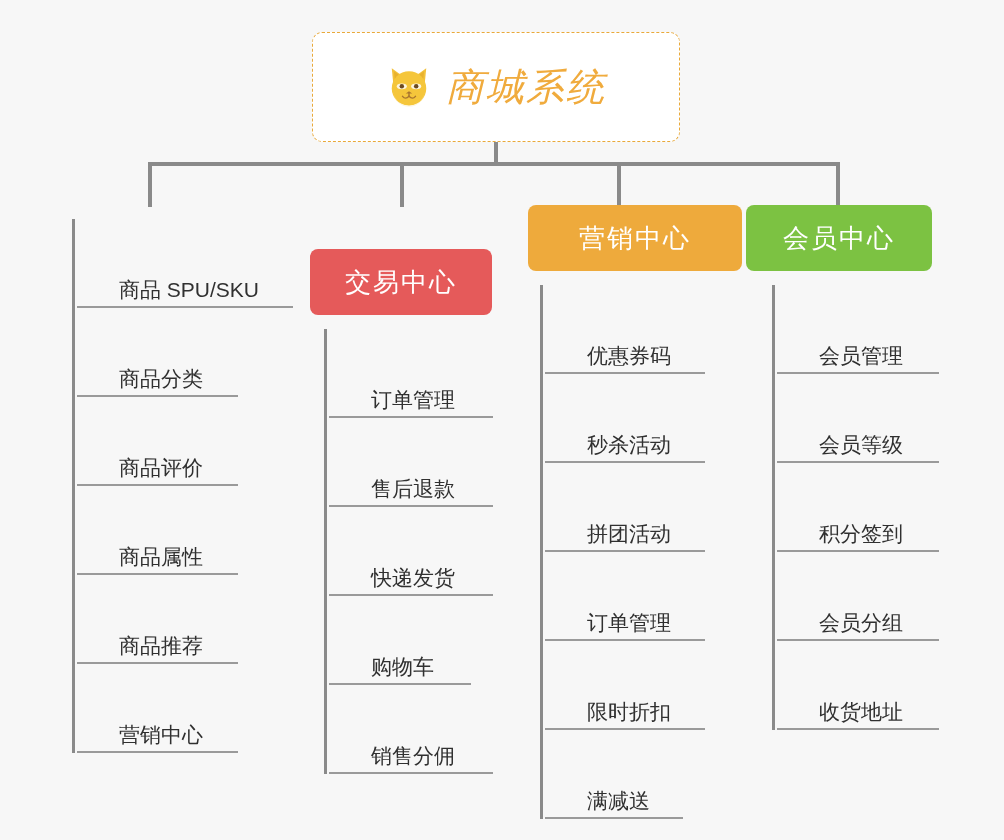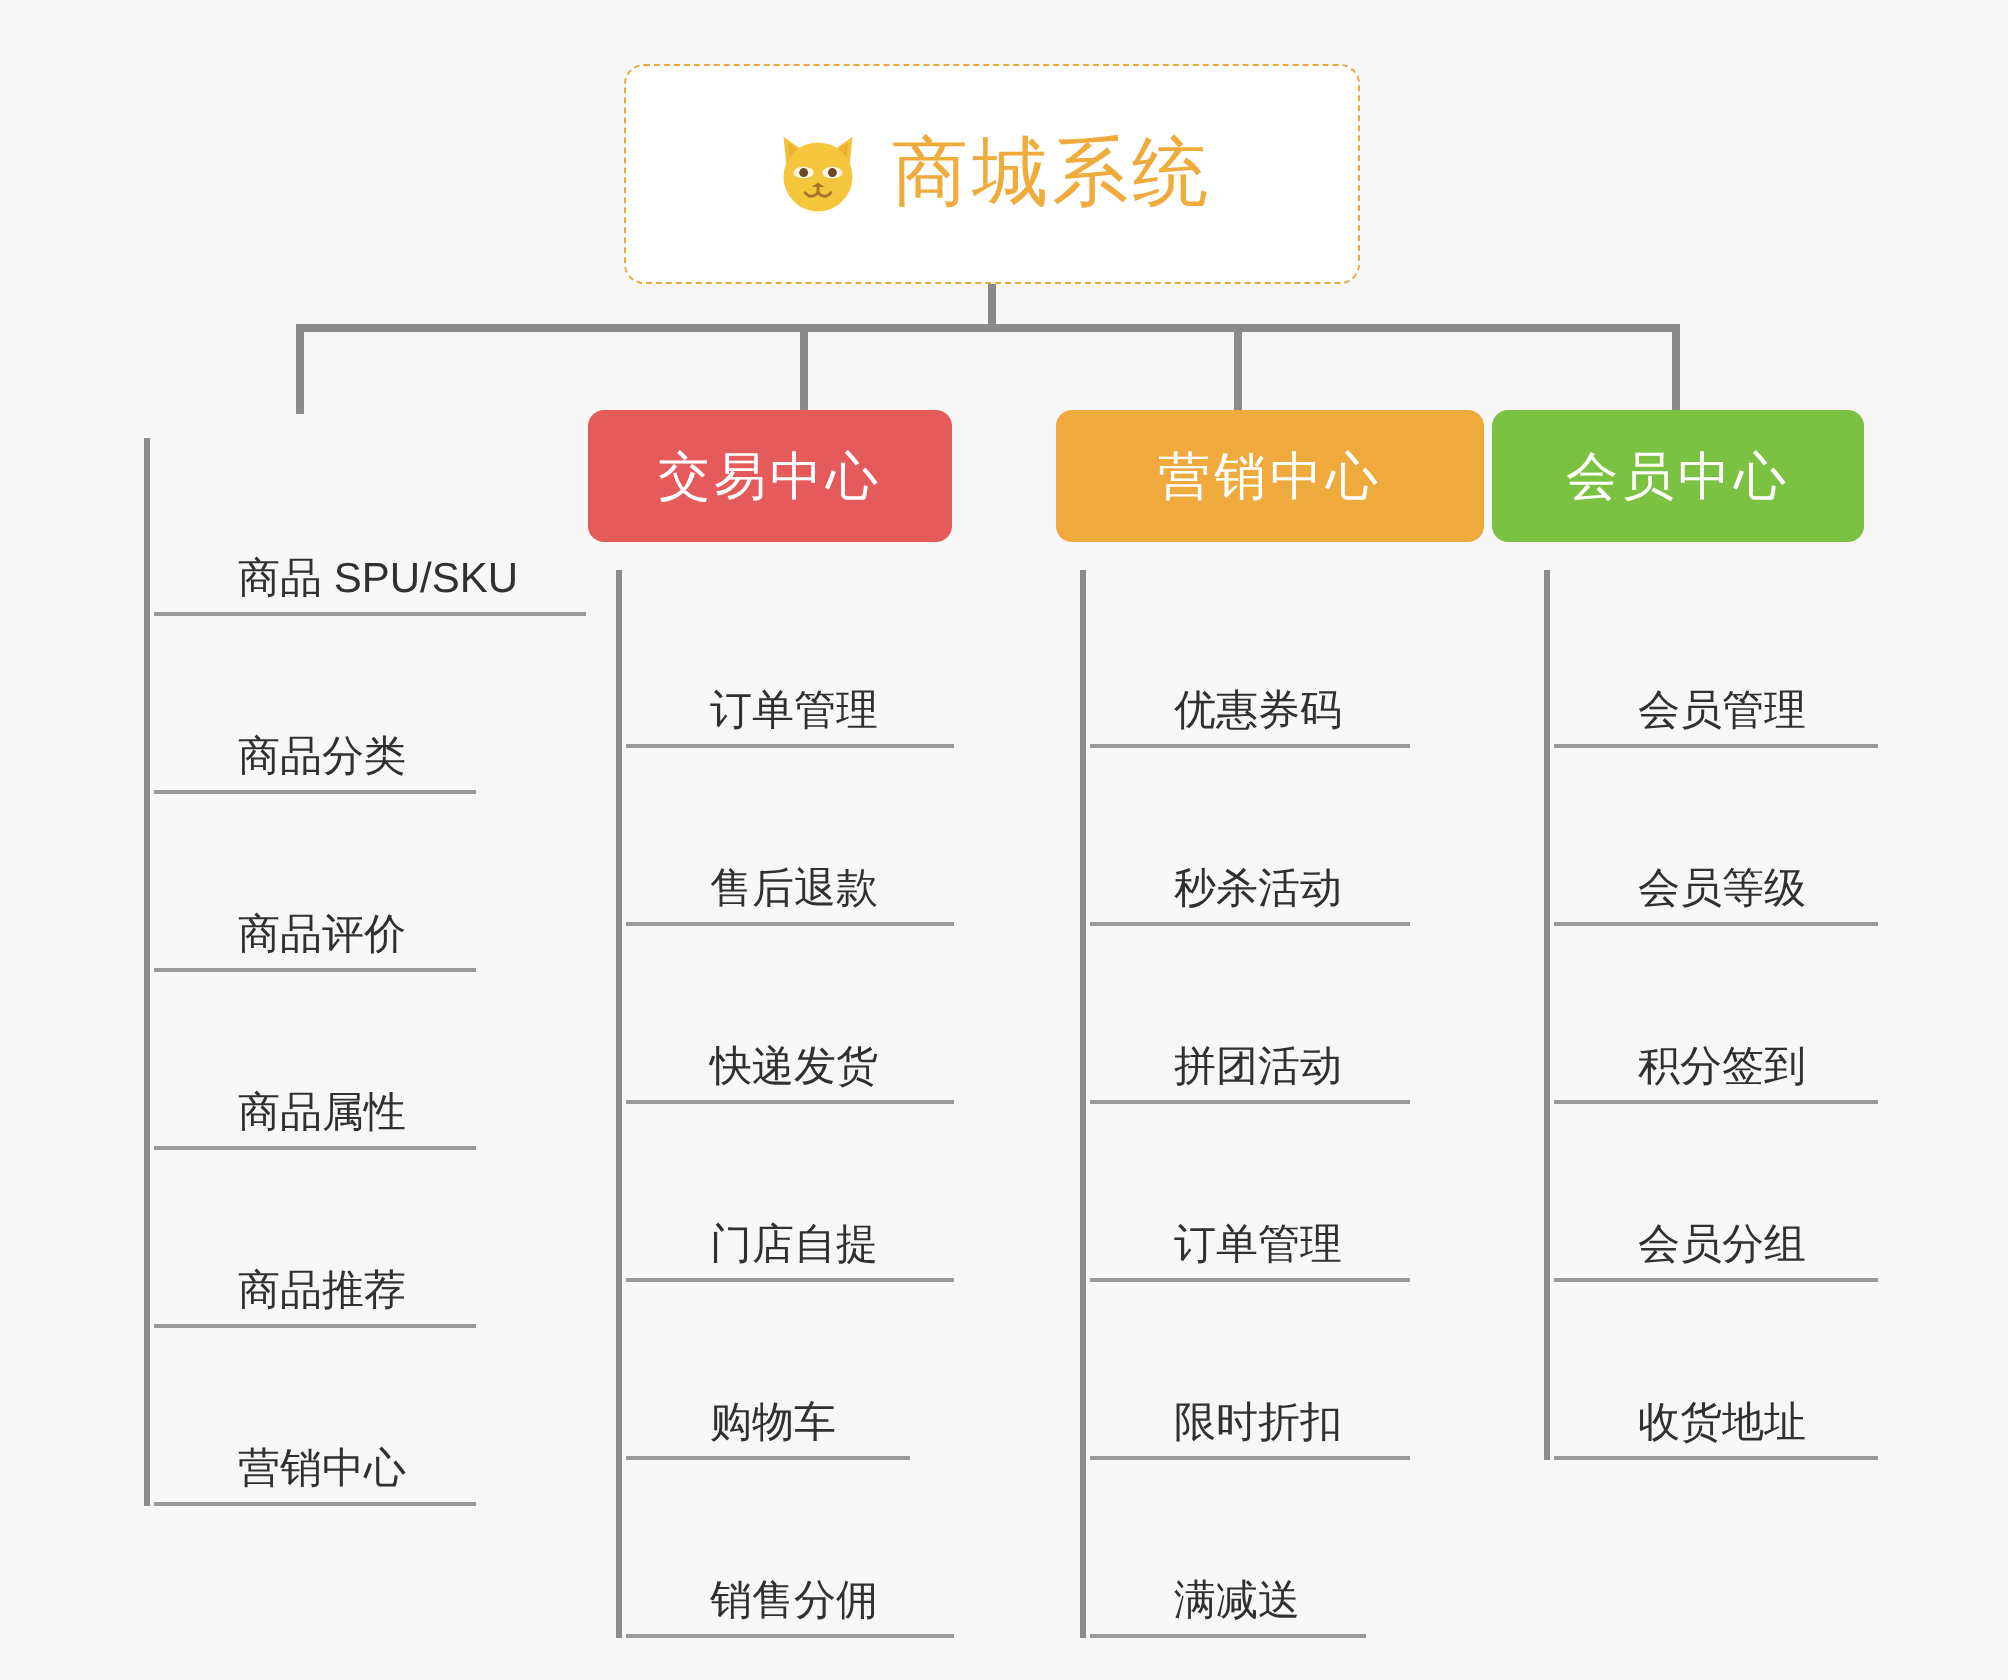--- a/index.html
+++ b/index.html
@@ -25,20 +25,21 @@
     top: 32px;
     width: 368px;
     height: 110px;
     background: #ffffff;
     border: 1px dashed #e9a93a;
     border-radius: 10px;
     display: flex;
     align-items: center;
     justify-content: center;
     gap: 14px;
+    font-style: italic;
   }
   .root-icon { width: 46px; height: 46px; flex: 0 0 auto; display: block; }
   .root-title {
     font-size: 38px;
     color: #f0ab3d;
     letter-spacing: 2px;
     line-height: 1;
     white-space: nowrap;
   }
 
@@ -150,37 +151,33 @@
         <span class="leaf-label">商品推荐</span>
         <span class="leaf-rule" style="width:161px;"></span>
       </div>
       <div class="leaf-item">
         <span class="leaf-label">营销中心</span>
         <span class="leaf-rule" style="width:161px;"></span>
       </div>
     </div>
   </div>
 
-  <div class="branch" style="left:294px; width:230px;">
+  <div class="branch" style="left:310px; width:230px;margin-top:44px;">
     <div class="cat-box" style="width: 182px; background: rgb(229, 90, 90);">交易中心</div>
     <div class="leaf-list" style="margin-left:14px; margin-top:14px;">
       <div class="leaf-item">
         <span class="leaf-label">订单管理</span>
         <span class="leaf-rule" style="width:164px;"></span>
       </div>
       <div class="leaf-item">
         <span class="leaf-label">售后退款</span>
         <span class="leaf-rule" style="width:164px;"></span>
       </div>
       <div class="leaf-item">
         <span class="leaf-label">快递发货</span>
-        <span class="leaf-rule" style="width:164px;"></span>
-      </div>
-      <div class="leaf-item">
-        <span class="leaf-label">门店自提</span>
         <span class="leaf-rule" style="width:164px;"></span>
       </div>
       <div class="leaf-item">
         <span class="leaf-label">购物车</span>
         <span class="leaf-rule" style="width:142px;"></span>
       </div>
       <div class="leaf-item">
         <span class="leaf-label">销售分佣</span>
         <span class="leaf-rule" style="width:164px;"></span>
       </div>

